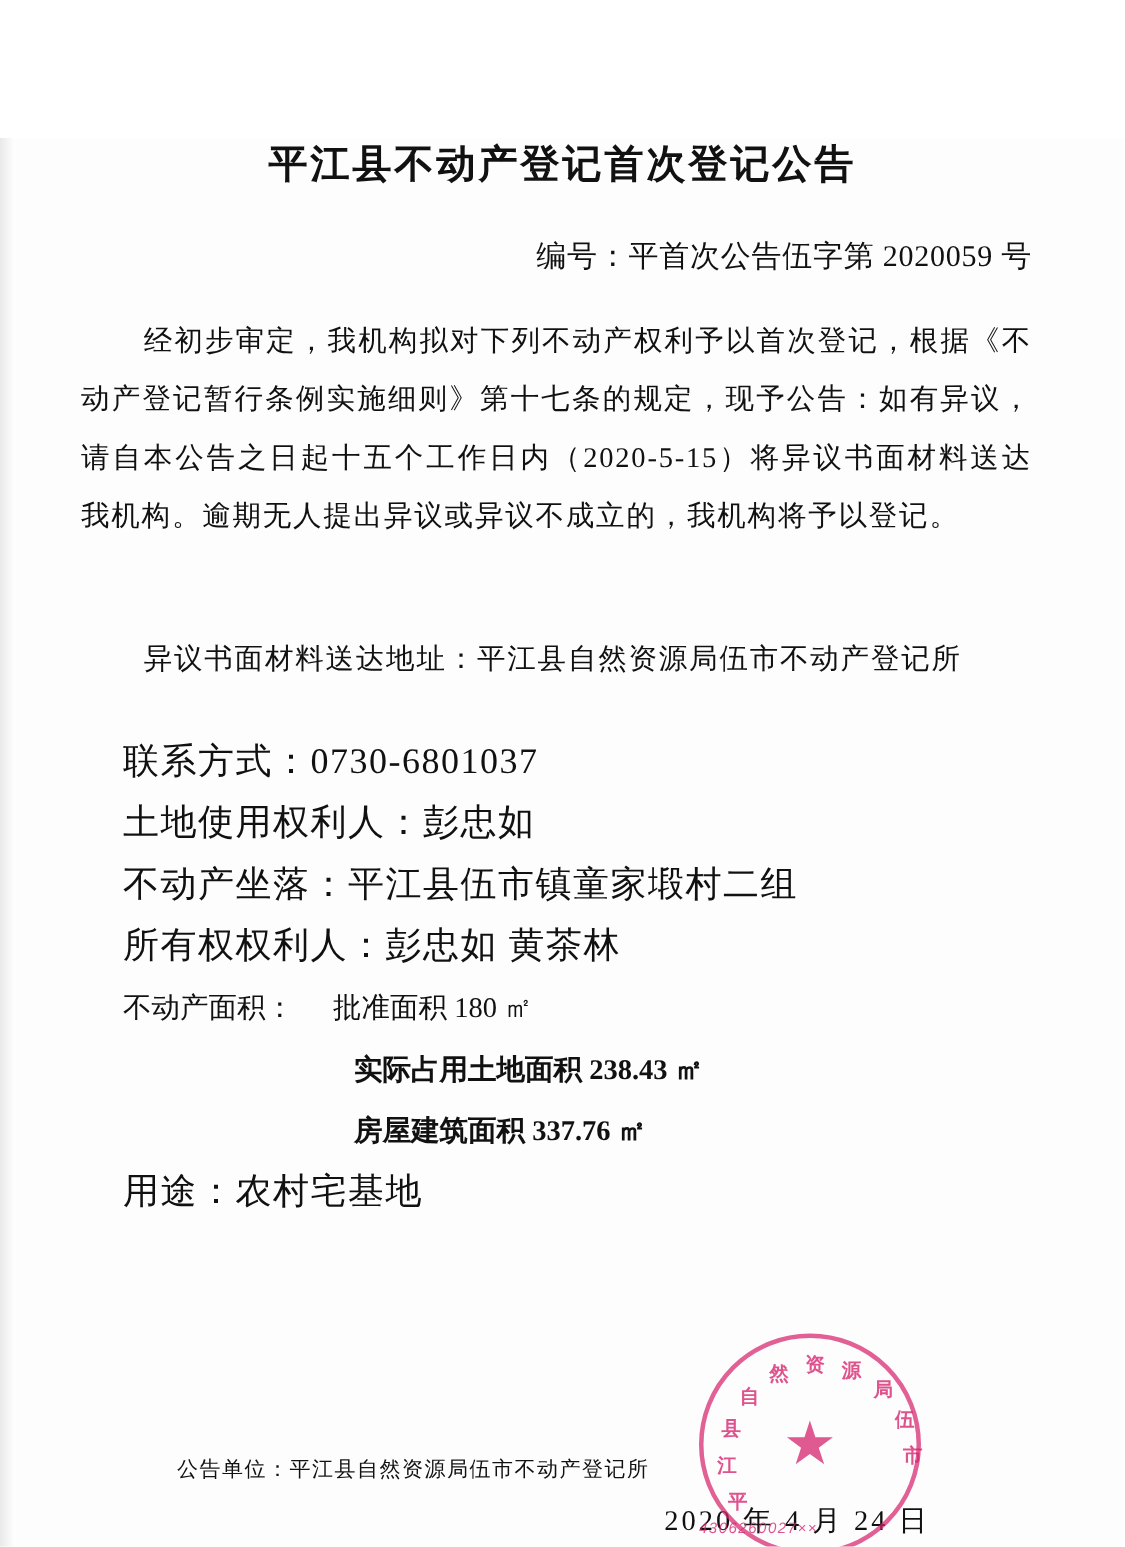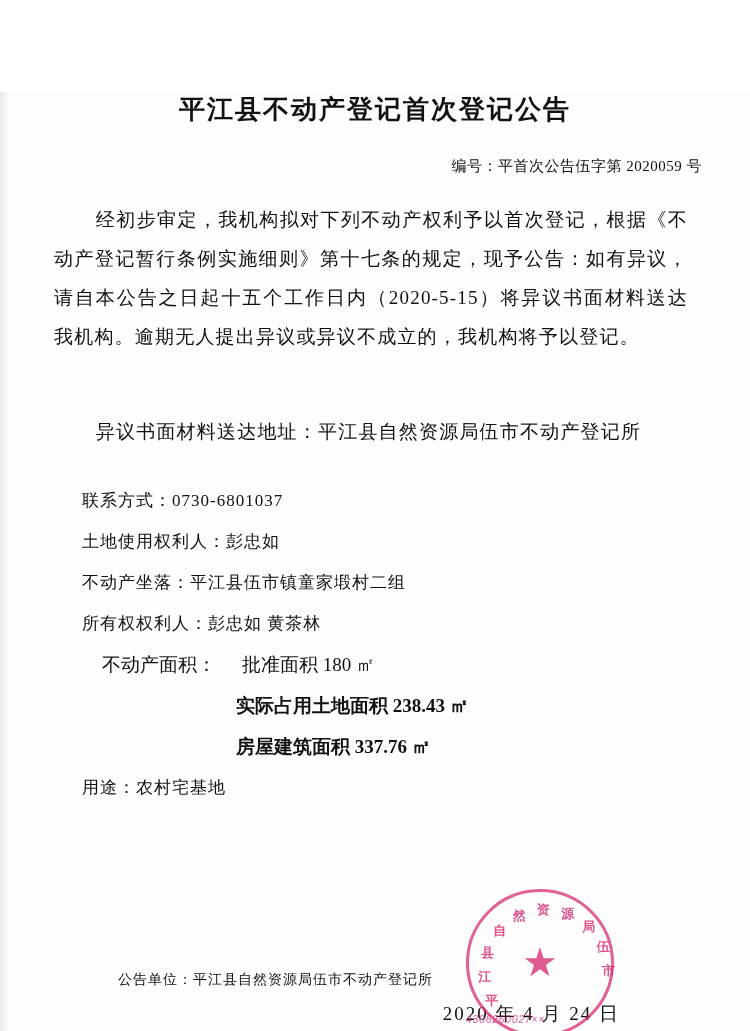--- a/index.html
+++ b/index.html
@@ -24,62 +24,62 @@
   .doc-title {
     text-align: center;
     font-size: 26px;
     font-weight: bold;
     letter-spacing: 2px;
     margin-top: 92px;
     font-family: "DejaVu Serif", "Liberation Serif", serif;
   }
   .doc-number {
     text-align: right;
-    font-size: 15px;
+    font-size: 20px;
     margin-top: 30px;
-    padding-right: 48px;
+    padding-right: 62px;
     letter-spacing: 0.5px;
   }
   .body-block {
     margin-top: 24px;
     padding: 0 62px 0 54px;
   }
   .para {
     font-size: 19px;
     line-height: 39px;
     text-align: justify;
     text-justify: inter-ideograph;
     letter-spacing: 1.2px;
   }
   .para-indent {
     text-indent: 2.2em;
   }
   .gap-1 { height: 18px; }
   .gap-2 { height: 10px; }
   .field-line {
-    font-size: 17px;
+    font-size: 24px;
     line-height: 41px;
     padding-left: 28px;
     letter-spacing: 1px;
   }
   .field-label {
     letter-spacing: 1px;
   }
   .field-value {
     letter-spacing: 1px;
   }
   .area-rows {
     padding-left: 28px;
     font-size: 19px;
     line-height: 41px;
   }
   .area-first {
     display: flex;
   }
-  .area-first .lbl { white-space: nowrap; margin-left: 20px; }
+  .area-first .lbl { white-space: nowrap; }
   .area-first .val { padding-left: 26px; }
   .area-sub {
     padding-left: 154px;
     font-weight: bold;
   }
   .footer {
     position: absolute;
     left: 0;
     right: 0;
     bottom: 96px;

